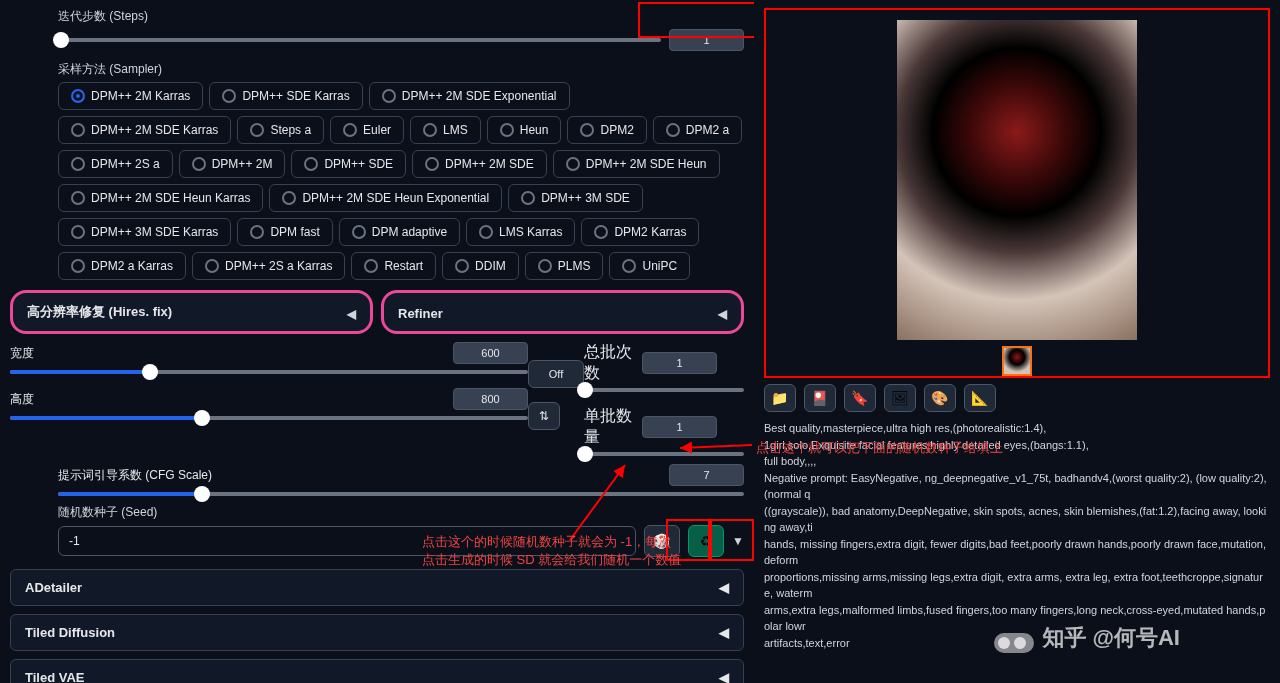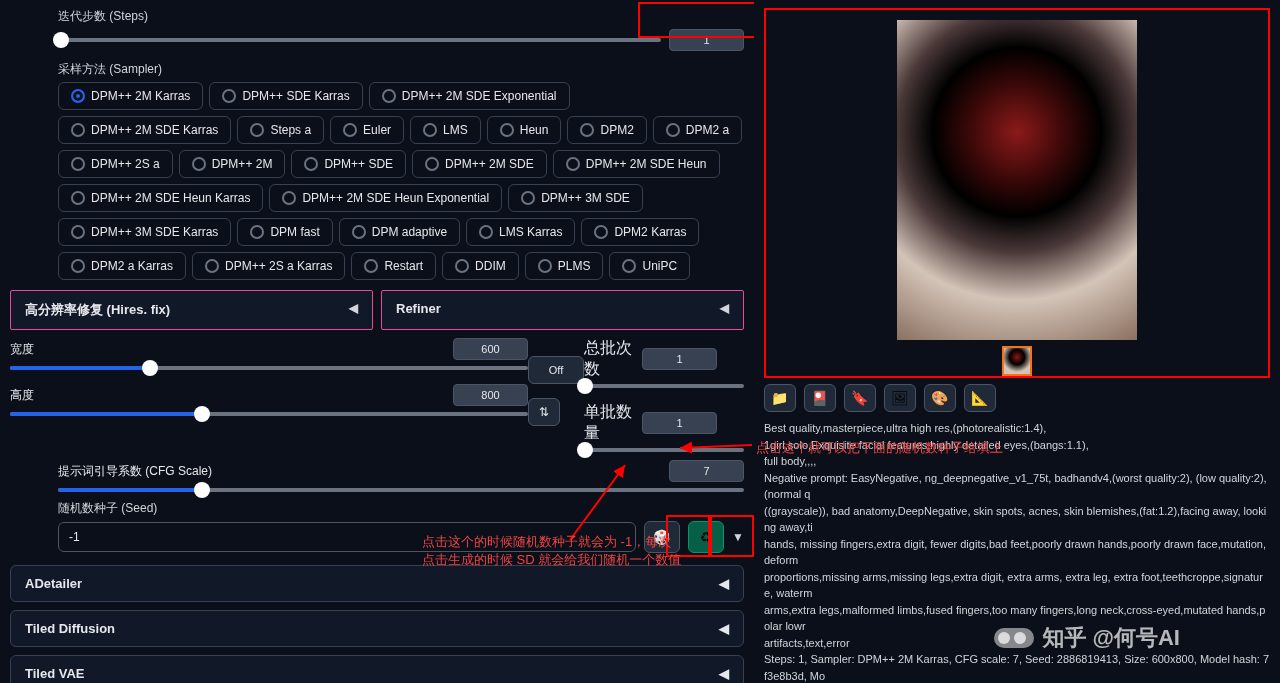--- a/index.html
+++ b/index.html
@@ -11,21 +11,21 @@
 .slider-track { position: relative; height: 4px; background: #6b7280; border-radius: 2px; flex: 1; }
 .slider-fill { position: absolute; height: 100%; background: #2563eb; border-radius: 2px; left: 0; }
 .slider-thumb { position: absolute; width: 16px; height: 16px; background: #fff; border-radius: 50%; top: -6px; transform: translateX(-50%); }
 .num-box { width: 75px; height: 22px; background: #374151; border: 1px solid #4b5563; border-radius: 4px; color: #e5e7eb; text-align: center; font-size: 11px; padding: 0 6px; }
 .red-box { border: 2px solid #ff0000; position: absolute; pointer-events: none; }
 .radio-group { display: flex; flex-wrap: wrap; gap: 6px; margin-bottom: 10px; }
 .radio-item { display: flex; align-items: center; gap: 6px; padding: 6px 12px; background: transparent; border: 1px solid #374151; border-radius: 6px; cursor: pointer; font-size: 12px; color: #e5e7eb; white-space: nowrap; }
 .radio-item.checked .radio-circle { background: #2563eb; border-color: #2563eb; box-shadow: inset 0 0 0 3px #0b0f19; }
 .radio-circle { width: 14px; height: 14px; border: 2px solid #6b7280; border-radius: 50%; flex-shrink: 0; }
 .collapse-row { display: flex; gap: 8px; margin-bottom: 8px; }
-.collapse { flex: 1; background: #111827; border: 1px solid #ec4899; border-radius: 2px; padding: 10px 14px; display: flex; justify-content: space-between; align-items: flex-start; cursor: pointer; font-weight: bold; font-size: 13px; }
+.collapse { flex: 1; background: #111827; border: 3px solid #ec4899; border-radius: 16px; padding: 10px 14px; display: flex; justify-content: space-between; align-items: flex-end; cursor: pointer; font-weight: bold; font-size: 13px; }
 .collapse .tri { font-size: 12px; color: #d1d5db; }
 .dim-row { display: flex; align-items: center; gap: 8px; margin-bottom: 6px; }
 .dim-label { width: 56px; font-size: 12px; }
 .dim-slider-wrap { flex: 1; }
 .off-btn { width: 56px; height: 28px; background: #1f2937; border: 1px solid #4b5563; border-radius: 6px; color: #e5e7eb; font-size: 11px; }
 .swap-btn { width: 32px; height: 28px; background: #1f2937; border: 1px solid #4b5563; border-radius: 6px; color: #e5e7eb; font-size: 12px; }
 .batch-col { width: 160px; }
 .batch-row { display: flex; align-items: center; gap: 6px; margin-bottom: 4px; }
 .batch-label { width: 52px; font-size: 16px; }
 .seed-input { flex: 1; height: 30px; background: transparent; border: 1px solid #4b5563; border-radius: 6px; color: #e5e7eb; padding: 0 10px; font-size: 12px; }
@@ -36,21 +36,21 @@
 .preview-img { width: 240px; height: 320px; margin: 6px auto; display: block; background: radial-gradient(circle at 50% 35%, #8b1a1a 0%, #3a0808 20%, #000 35%, #4a3838 50%, #d4c4b8 70%, #8a7060 100%); }
 .thumb-row { display: flex; justify-content: center; gap: 4px; margin-top: 4px; }
 .thumb { width: 30px; height: 30px; border: 2px solid #f97316; background: radial-gradient(circle at 50% 35%, #8b1a1a 0%, #3a0808 20%, #000 35%, #d4c4b8 70%); }
 .action-btns { display: flex; gap: 8px; margin-bottom: 8px; }
 .action-btn { width: 32px; height: 28px; background: #1f2937; border: 1px solid #4b5563; border-radius: 6px; display: flex; align-items: center; justify-content: center; font-size: 14px; }
 .info-text { font-size: 11px; line-height: 1.5; color: #d1d5db; word-break: break-all; }
 .section { margin-bottom: 8px; position: relative; margin-left: 48px; }
 .annotation { color: #ef4444; font-size: 13px; position: absolute; pointer-events: none; z-index: 10; }
 .arrow-svg { position: absolute; pointer-events: none; z-index: 9; }
 .full-collapse { background: #111827; border: 1px solid #374151; border-radius: 6px; padding: 10px 14px; display: flex; justify-content: space-between; align-items: center; cursor: pointer; font-weight: bold; font-size: 13px; margin-bottom: 8px; }
-.watermark { position: absolute; right: 100px; bottom: 30px; color: rgba(255,255,255,0.7); font-size: 22px; font-weight: bold; display: flex; align-items: center; gap: 8px; }
+.watermark { position: absolute; right: 100px; bottom: 30px; color: rgba(255,255,255,0.7); font-size: 22px; font-weight: bold; display: flex; align-items: flex-end; gap: 8px; }
 .wm-icon { width: 40px; height: 20px; background: rgba(255,255,255,0.5); border-radius: 10px; position: relative; }
 .wm-icon::before, .wm-icon::after { content:""; position:absolute; width:12px; height:12px; background:rgba(255,255,255,0.7); border-radius:50%; top:4px; }
 .wm-icon::before { left:4px; } .wm-icon::after { left:20px; }
 </style>
 </head>
 <body>
 
 <div class="left-panel">
   <div class="section">
     <span class="label-text">迭代步数 (Steps)</span>
@@ -315,21 +315,20 @@
   <div class="info-text" id="info-text">
       <div>Best quality,masterpiece,ultra high res,(photorealistic:1.4),</div>
       <div>1girl,solo,Exquisite facial features,highly detailed eyes,(bangs:1.1),</div>
       <div>full body,<lora:cutegirlmix4_v10:0.2>,<lora:chilloutmixss30_v30:0.4>,<lora:不要油光和网红脸的lora_v1:0.3>,</lora:不要油光和网红脸的lora_v1:0.3></lora:chilloutmixss30_v30:0.4></lora:cutegirlmix4_v10:0.2></div>
       <div>Negative prompt: EasyNegative, ng_deepnegative_v1_75t, badhandv4,(worst quality:2), (low quality:2), (normal q</div>
       <div>((grayscale)), bad anatomy,DeepNegative, skin spots, acnes, skin blemishes,(fat:1.2),facing away, looking away,ti</div>
       <div>hands, missing fingers,extra digit, fewer digits,bad feet,poorly drawn hands,poorly drawn face,mutation,deform</div>
       <div>proportions,missing arms,missing legs,extra digit, extra arms, extra leg, extra foot,teethcroppe,signature, waterm</div>
       <div>arms,extra legs,malformed limbs,fused fingers,too many fingers,long neck,cross-eyed,mutated hands,polar lowr</div>
       <div>artifacts,text,error</div>
-      <div>Steps: 1, Sampler: DPM++ 2M Karras, CFG scale: 7, Seed: 2886819413, Size: 600x800, Model hash: 7f3e8b3d, Mo</div>
     </div>
 </div>
 
 <div class="annotation" style="left:756px;top:439px">点击这个就可以把下面的随机数种子给填上</div>
 <div class="annotation" style="left:422px;top:533px">
   <div>点击这个的时候随机数种子就会为 -1，每次</div>
     <div>点击生成的时候 SD 就会给我们随机一个数值</div>
 </div>
 <svg class="arrow-svg" style="left:560px;top:455px" width="200" height="90">
     <defs>

